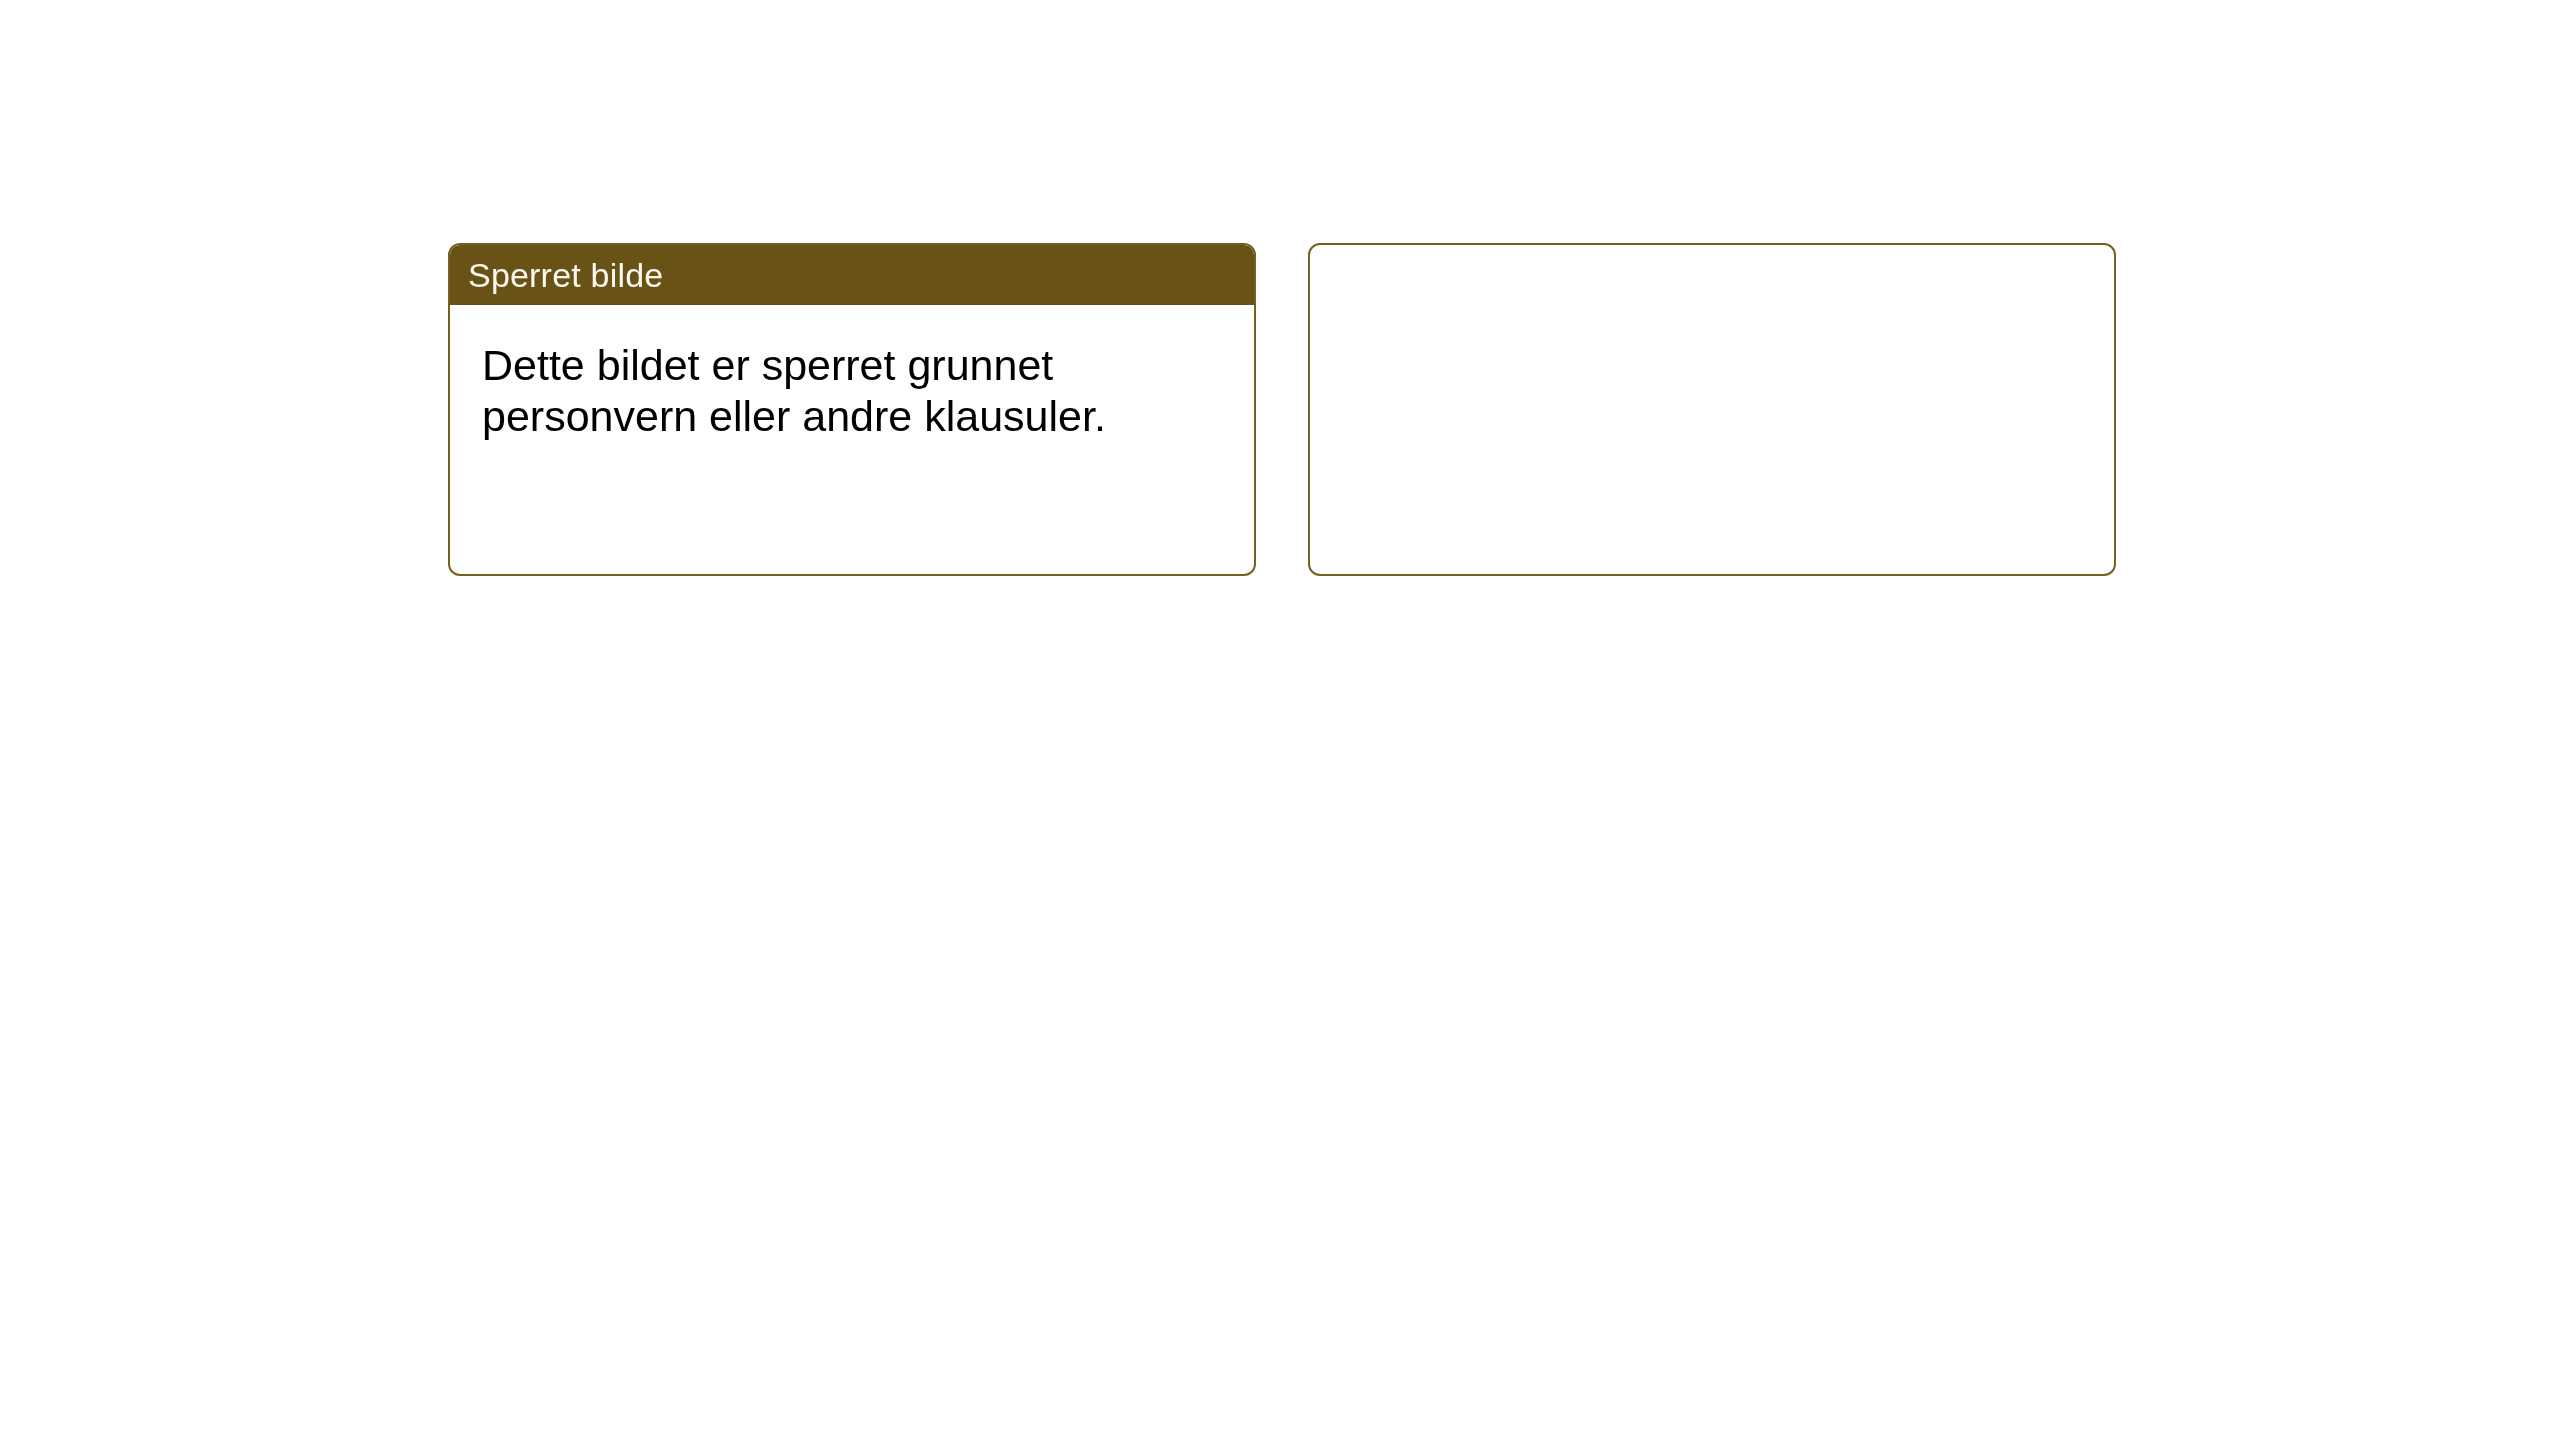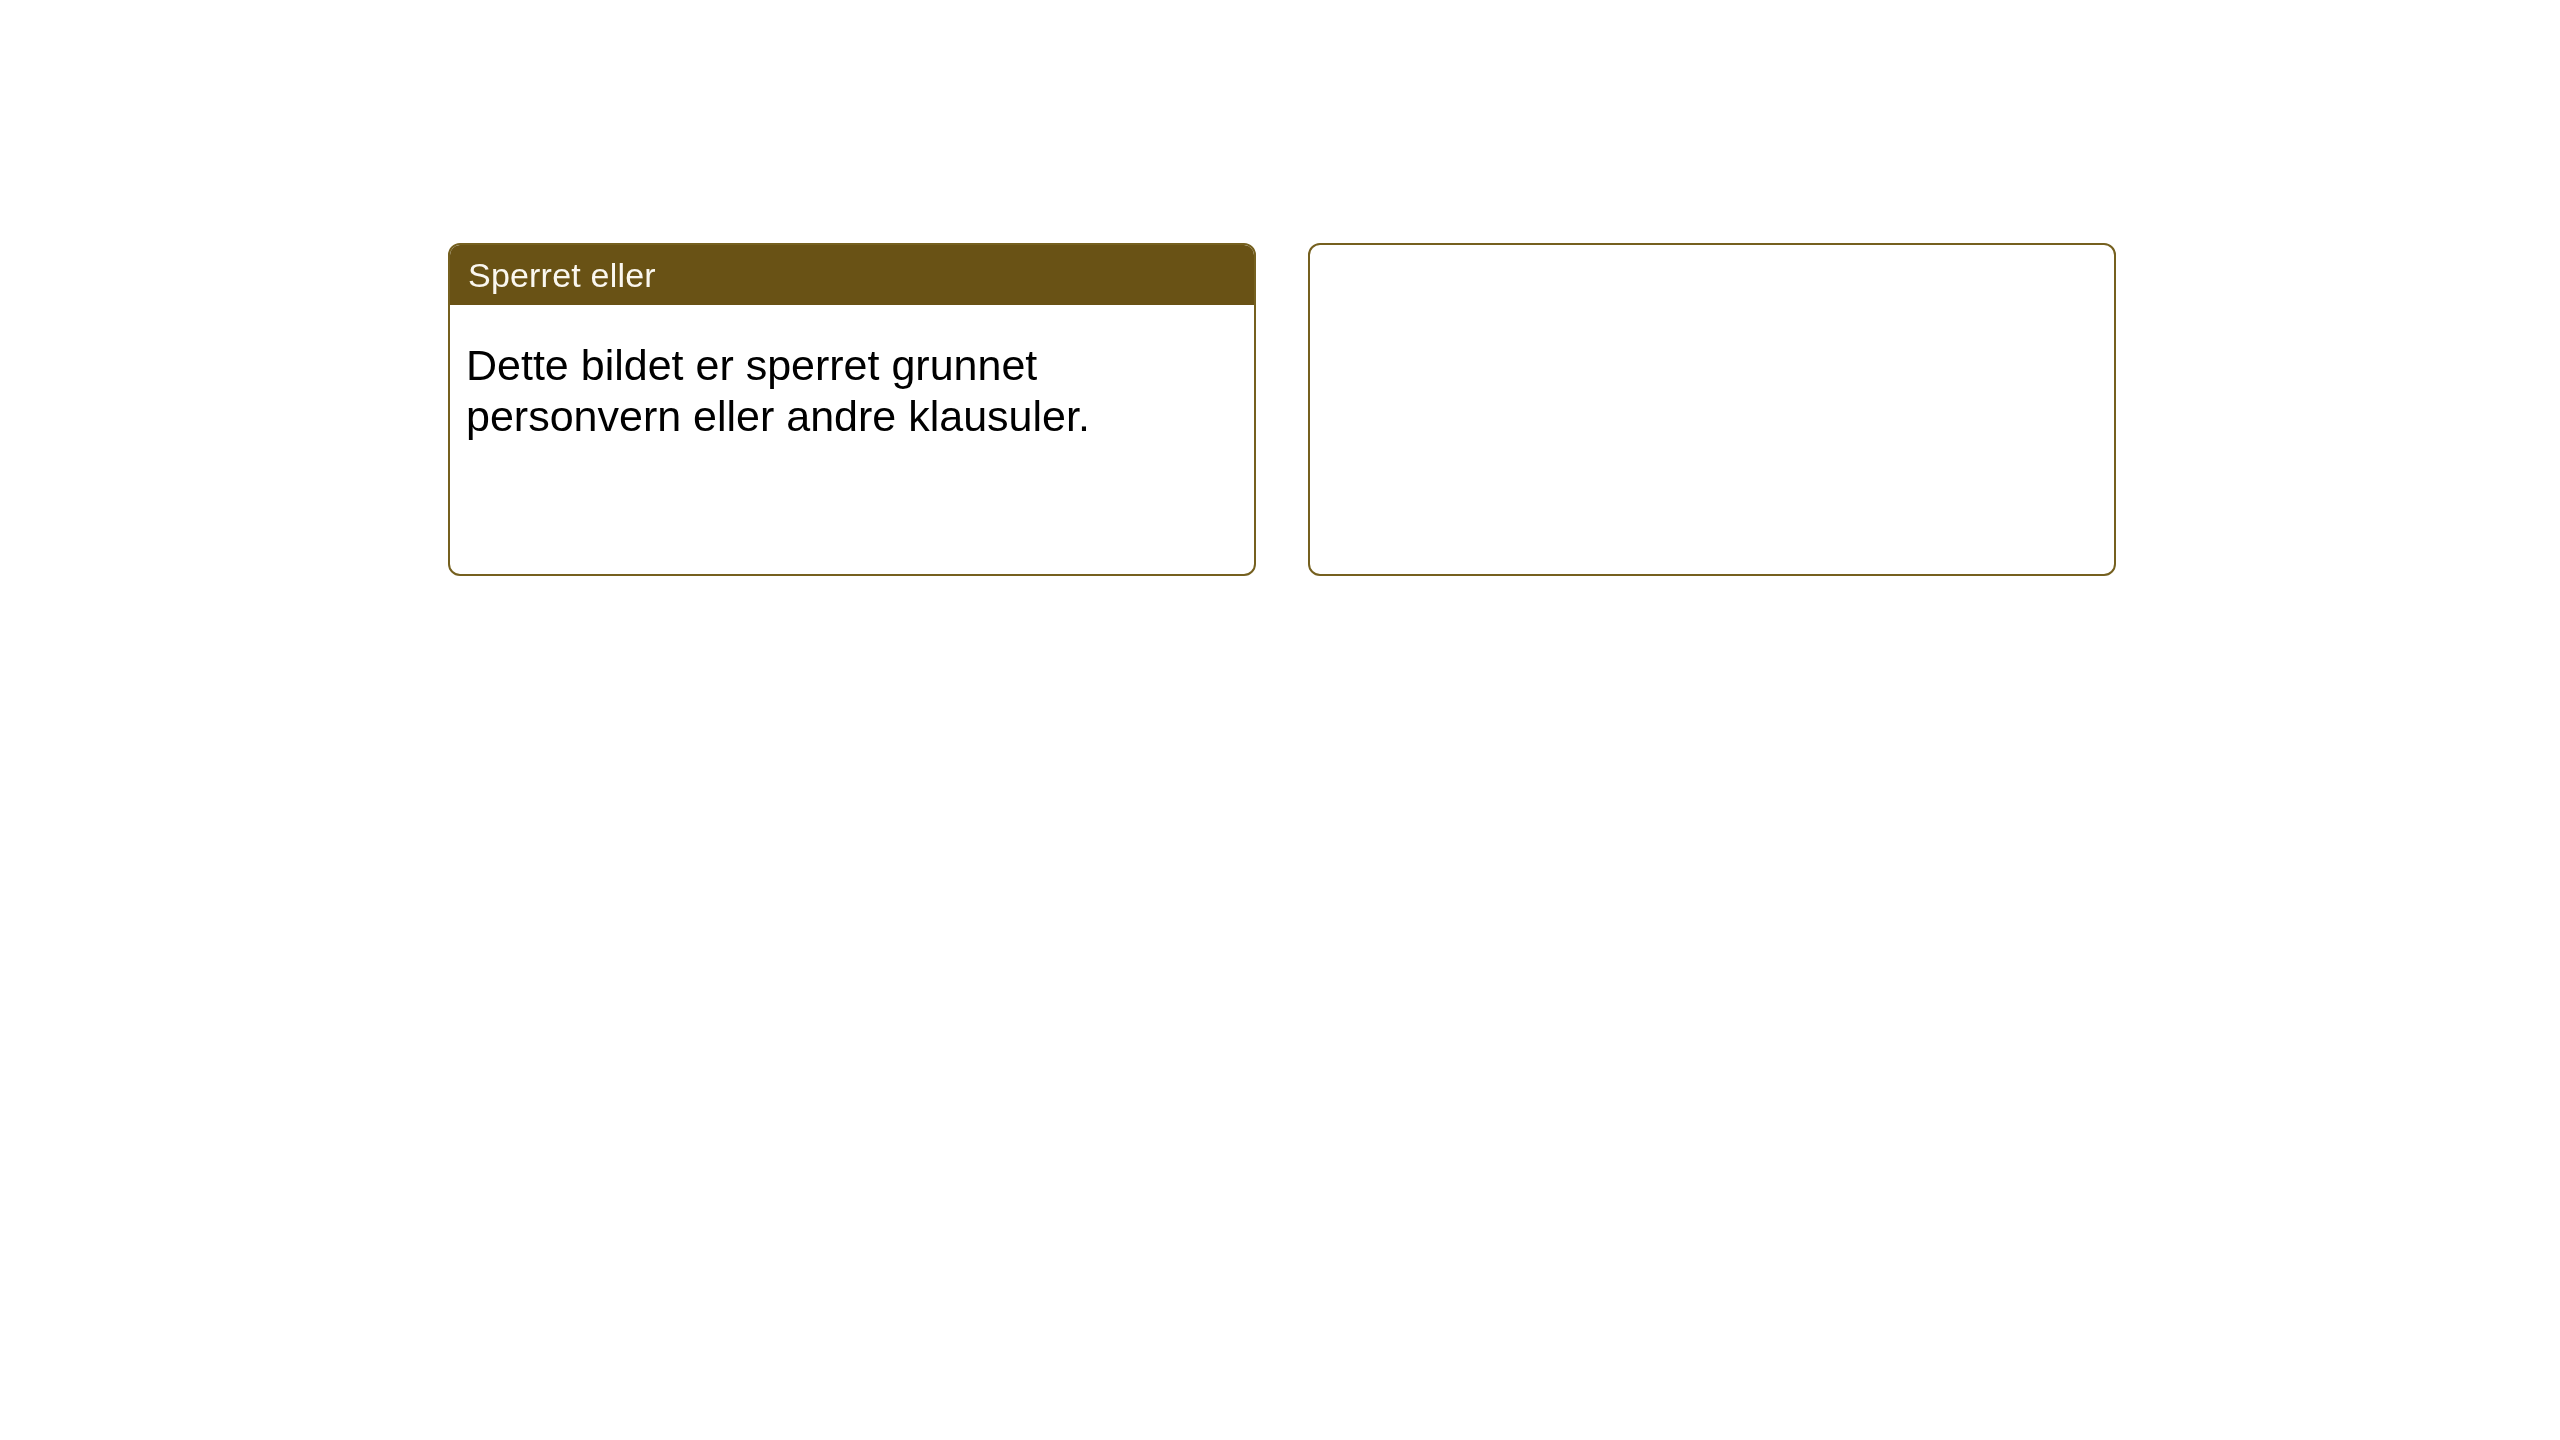--- a/index.html
+++ b/index.html
@@ -38,39 +38,39 @@
     border-radius: 9px 9px 0 0;
   }
   .card-title {
     color: var(--title-color, #faf7ef);
     font-size: 34px;
     font-weight: 400;
     letter-spacing: 0.2px;
     white-space: nowrap;
   }
   .card-body {
-    padding: 35px 16px 0 16px;
+    padding: 35px 16px 0 32px;
   }
   .card-text {
     margin: 0;
     color: var(--body-text-color, #000000);
     font-size: 43px;
     line-height: 51px;
     font-weight: 400;
     white-space: pre-line;
   }
 </style>
 </head>
 <body>
 
 <div class="stage">
 
   <div class="notice-card card-no">
     <div class="card-header">
-      <span class="card-title">Sperret eller</span>
+      <span class="card-title">Sperret bilde</span>
     </div>
     <div class="card-body">
       <p class="card-text">Dette bildet er sperret grunnet
 personvern eller andre klausuler.</p>
     </div>
   </div>
 
   <div class="notice-card card-en">
   </div>
 

